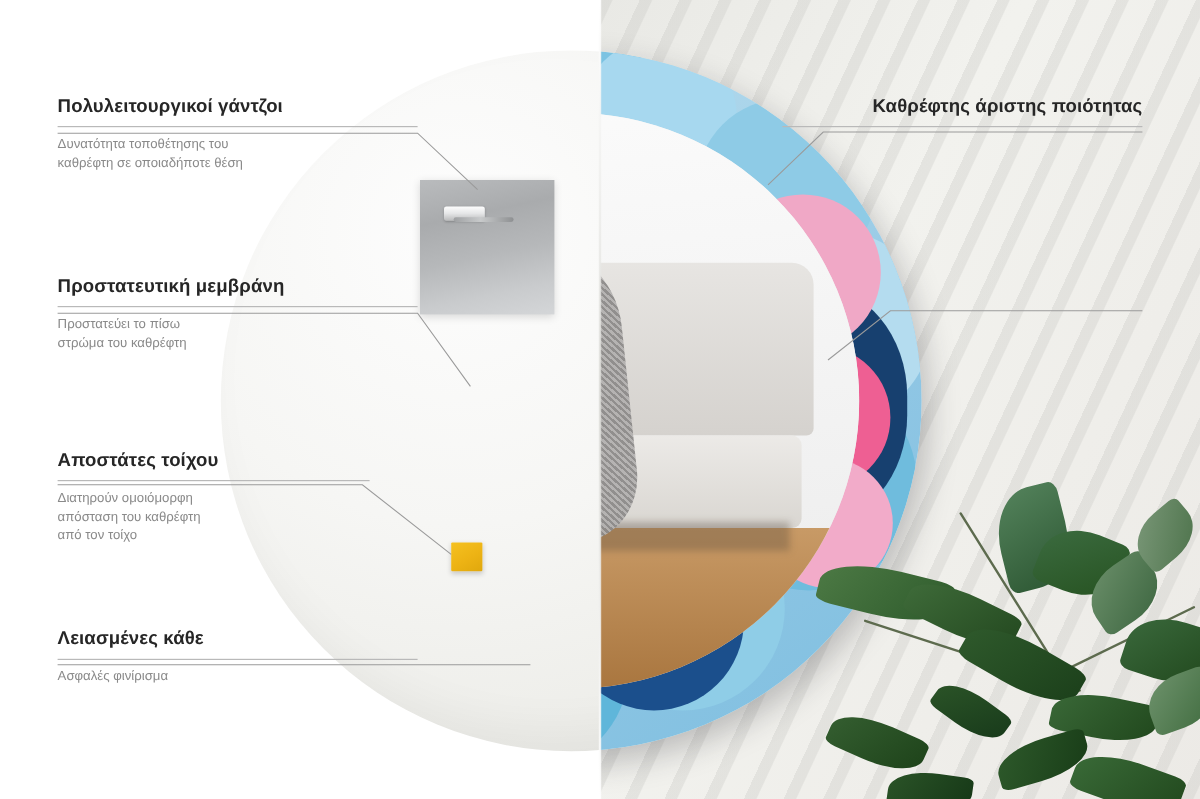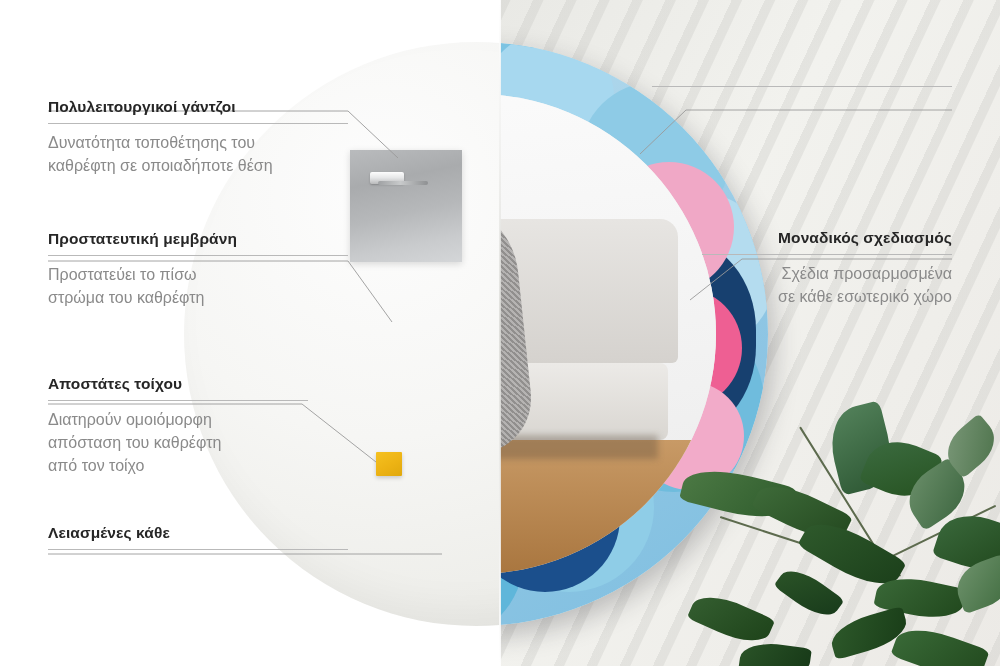--- a/index.html
+++ b/index.html
@@ -124,21 +124,21 @@
   .leaf { position:absolute; border-radius:58% 12% 58% 12%; }
   .stem { position:absolute; background:#5d6b4e; border-radius:2px; transform-origin:left center; }
 
   
   .callout { position:absolute; }
   .callout h3 {
     font-size:15.5px; font-weight:bold; color:#262626; letter-spacing:.1px;
     line-height:1.2; white-space:nowrap;
   }
   .callout p {
-    font-size:16px; font-weight:normal; color:#8a8a8a; line-height:1.45;
+    font-size:11px; font-weight:normal; color:#8a8a8a; line-height:1.45;
     margin-top:7px; white-space:nowrap;
   }
   .rule { height:1px; background:#b9b9b9; margin-top:6px; }
   .callout.left { text-align:left; }
   .callout.right { text-align:right; }
 
   
   .leaders { position:absolute; left:0; top:0; width:1000px; height:666px; pointer-events:none; }
 </style>
 </head>
@@ -252,46 +252,43 @@
 
     <polyline points="48,111 348,111 398,158" fill="none" stroke="#9a9a9a" stroke-width="0.9"></polyline>
     <polyline points="48,261 348,261 392,322" fill="none" stroke="#9a9a9a" stroke-width="0.9"></polyline>
     <polyline points="48,404 302,404 376,462" fill="none" stroke="#9a9a9a" stroke-width="0.9"></polyline>
     <polyline points="48,554 442,554" fill="none" stroke="#9a9a9a" stroke-width="0.9"></polyline>
 
     <polyline points="952,110 686,110 640,154" fill="none" stroke="#9a9a9a" stroke-width="0.9"></polyline>
     <polyline points="952,259 742,259 690,300" fill="none" stroke="#9a9a9a" stroke-width="0.9"></polyline>
   </svg>
 
-  <div class="callout left" style="left:48px; top:80px; width:300px;margin-top:18px;">
+  <div class="callout left" style="left:48px; top:80px; width:300px;">
     <h3>Πολυλειτουργικοί γάντζοι</h3>
     <div class="rule"></div>
     <p>Δυνατότητα τοποθέτησης του<br>καθρέφτη σε οποιαδήποτε θέση</p>
   </div>
 
   <div class="callout left" style="left:48px; top:230px; width:300px;">
     <h3>Προστατευτική μεμβράνη</h3>
     <div class="rule"></div>
     <p>Προστατεύει το πίσω<br>στρώμα του καθρέφτη</p>
   </div>
 
   <div class="callout left" style="left:48px; top:375px; width:260px;">
     <h3>Αποστάτες τοίχου</h3>
     <div class="rule"></div>
     <p>Διατηρούν ομοιόμορφη<br>απόσταση του καθρέφτη<br>από τον τοίχο</p>
   </div>
 
   <div class="callout left" style="left:48px; top:524px; width:300px;">
     <h3>Λειασμένες κάθε</h3>
     <div class="rule"></div>
+    <p>Ασφαλές φινίρισμα</p>
   </div>
 
   <div class="callout right" style="left:652px; top:80px; width:300px;">
-    <div class="rule"></div>
-  </div>
-
-  <div class="callout right" style="left:702px; top:229px; width:250px;">
-    <h3>Μοναδικός σχεδιασμός</h3>
-    <div class="rule"></div>
-    <p>Σχέδια προσαρμοσμένα<br>σε κάθε εσωτερικό χώρο</p>
-  </div>
+    <h3>Καθρέφτης άριστης ποιότητας</h3>
+    <div class="rule"></div>
+  </div>
+
 
 </div>
 
 </body></html>

